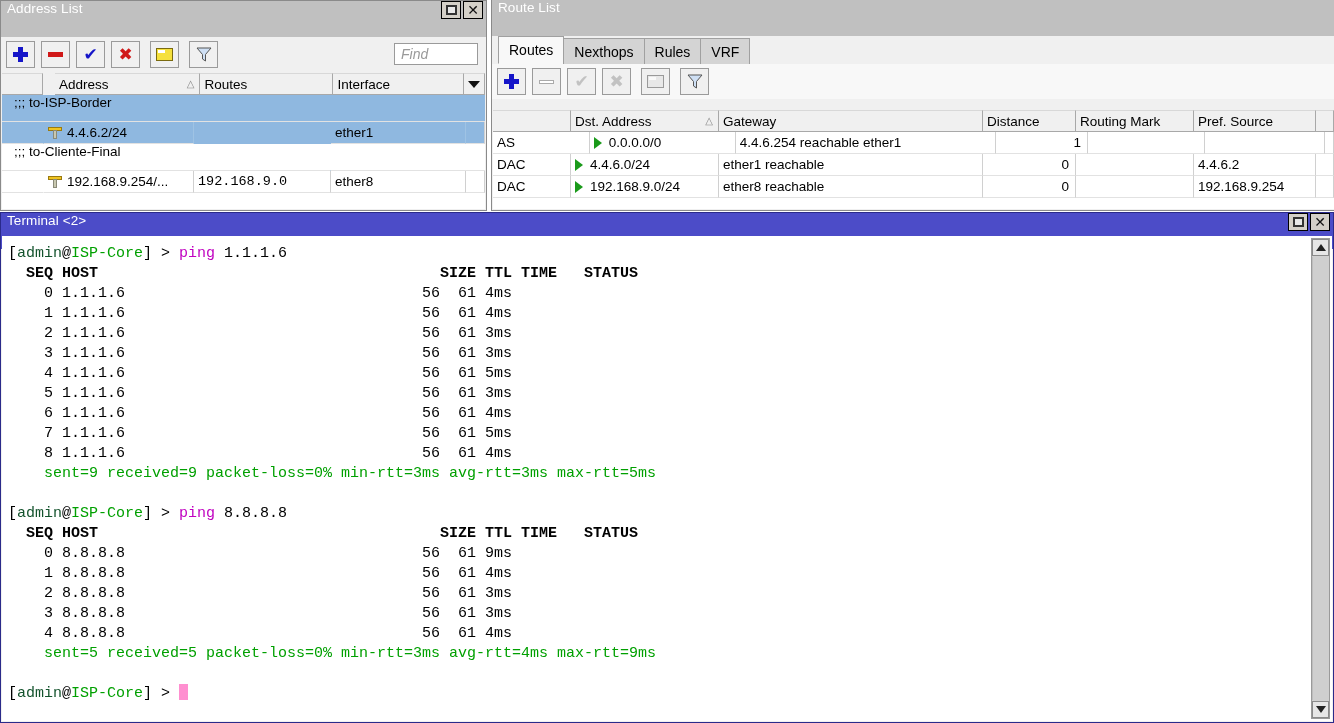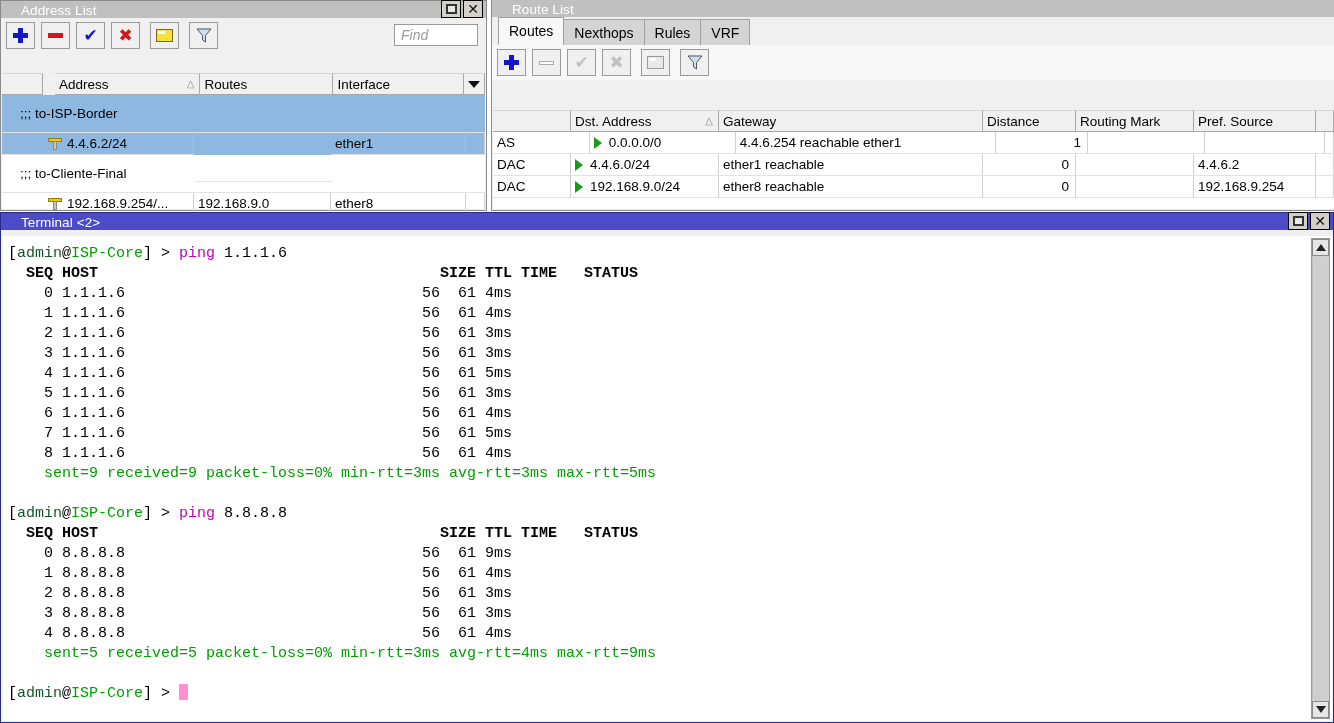--- a/index.html
+++ b/index.html
@@ -7,22 +7,22 @@
     width: 1334px; height: 723px;
     overflow: hidden;
     background: #ffffff;
     font-family: "Liberation Sans", sans-serif;
   }
   #root { position: relative; width: 1334px; height: 723px; }
 
   
   .win { position: absolute; background: #f0f0f0; box-sizing: border-box; }
   .titlebar {
-    height: 17px; display: flex; align-items: flex-end;
-    padding-left: 20px; font-size: 13.5px; color: #ffffff;
+    height: 36px; display: flex; align-items: flex-start;
+    padding-left: 6px; font-size: 13.5px; color: #ffffff;
     box-sizing: border-box;
   }
   .titlebar.inactive { background: #c0c0c0; }
   .titlebar.active { background: #4c4cc8; }
   .title-text { flex: 1 1 auto; letter-spacing: .1px; }
   .winbtns { display: flex; gap: 2px; padding-right: 3px; }
   .winbtn {
     width: 20px; height: 18px;
     background: #d4d0c8;
     border: 1px solid #000;
@@ -78,21 +78,21 @@
     border-right:1px solid #a8a8a8; border-bottom:1px solid #a8a8a8; border-top:1px solid #d8d8d8;
     box-sizing:border-box; display:flex; align-items:center; padding:0 4px;
     background:#f0f0f0; position:relative; white-space:nowrap; overflow:hidden;
   }
   .th .sortmark { position:absolute; right:5px; top:4px; font-size:10px; color:#8a8a8a; }
   .trow { display:flex; height:22px; align-items:stretch; }
   .td { border-right:1px solid #d0d0d0; border-bottom:1px solid #e2e2e2; box-sizing:border-box;
         display:flex; align-items:center; padding:0 4px; white-space:nowrap; overflow:hidden; }
   .td.num { justify-content:flex-end; padding-right:6px; }
   .sel { background:#8fb8e0; }
-  .cmtrow { display:flex; height:38px; align-items:center; padding-left:18px; box-sizing:border-box;
+  .cmtrow { display:flex; height:27px; padding-left:12px; box-sizing:border-box;
             border-bottom:1px solid #e2e2e2;}
 
   
   .pin { width:14px; height:13px; position:relative; display:inline-block; margin-right:5px; flex:0 0 auto;}
   .pin::before{content:"";position:absolute;left:0;top:1px;width:14px;height:4px;background:#f0c420;border:1px solid #9a7a10;box-sizing:border-box;}
   .pin::after{content:"";position:absolute;left:5px;top:4px;width:4px;height:9px;background:#c8c8b0;border:1px solid #8a8a78;box-sizing:border-box;}
 
   
   .gtri { width:0;height:0;border-left:8px solid #1a9a1a;border-top:6px solid transparent;border-bottom:6px solid transparent;margin-right:7px;flex:0 0 auto;}
 
@@ -225,21 +225,21 @@
       <div class="cmtrow">
         <span>;;; to-Cliente-Final</span>
       </div>
 
       <div class="trow">
         <div class="td" style="width:42px; border-right-color:transparent;"></div>
         <div class="td" style="width:150px;">
           <span class="pin"></span>
           <span>192.168.9.254/...</span>
         </div>
-        <div class="td" style="width:137px;">
+        <div class="td" style="width:137px;font-family:Liberation Mono, monospace;">
             <span>192.168.9.0</span>
           </div>
         <div class="td" style="width:135px;">
             <span>ether8</span>
           </div>
         <div class="td" style="flex:1 1 auto;"></div>
       </div>
     </div>
   </div>
 

